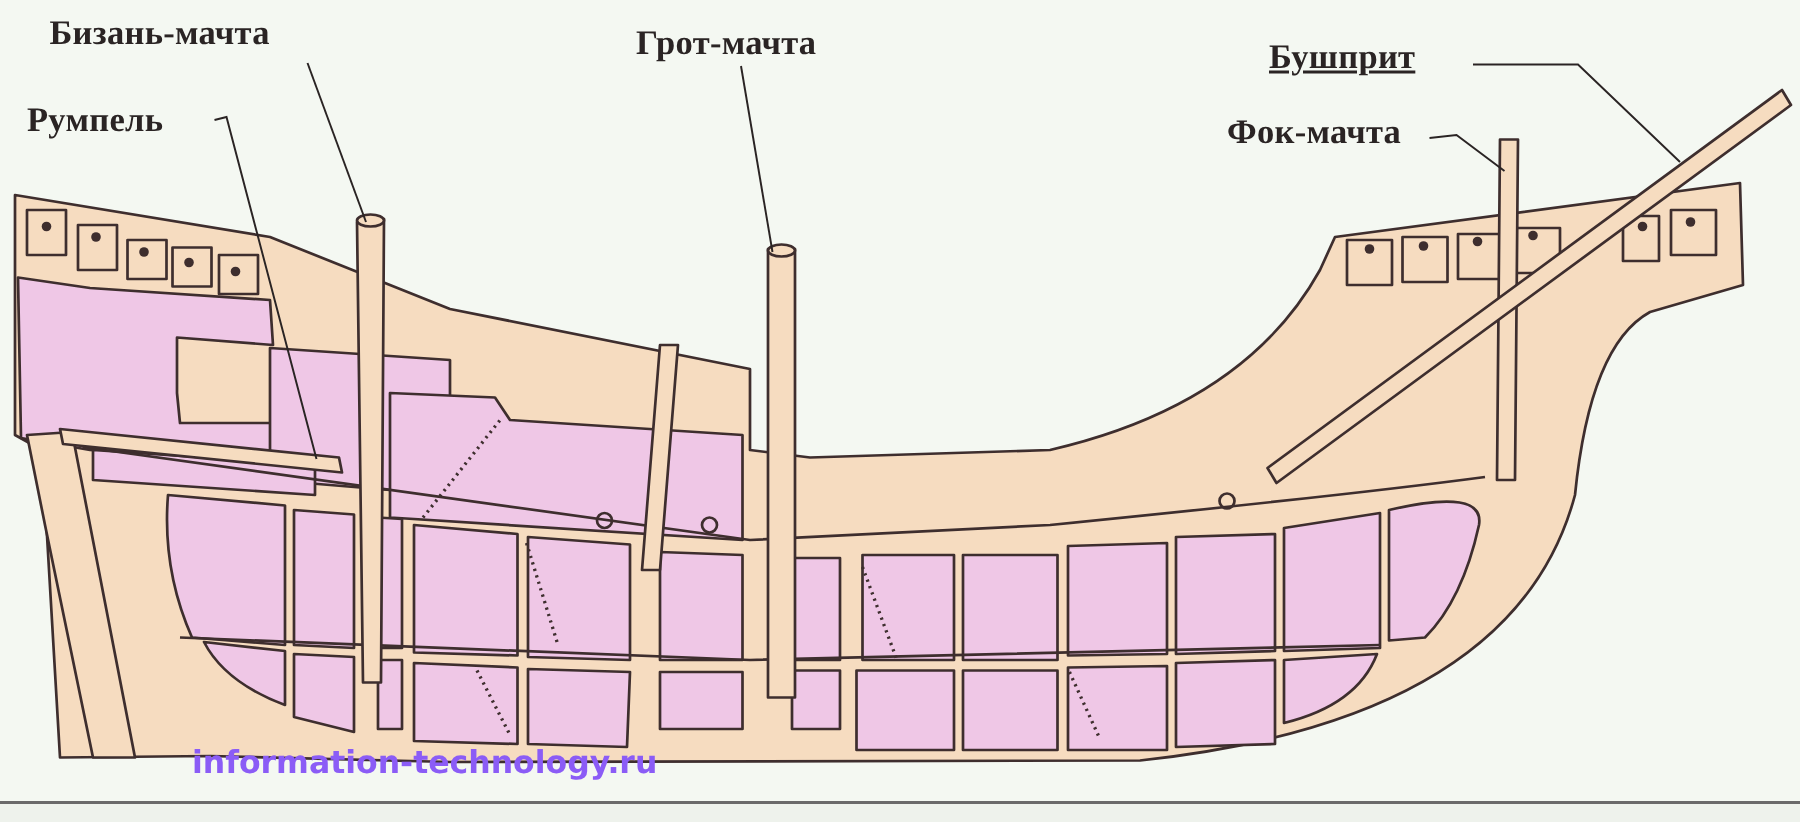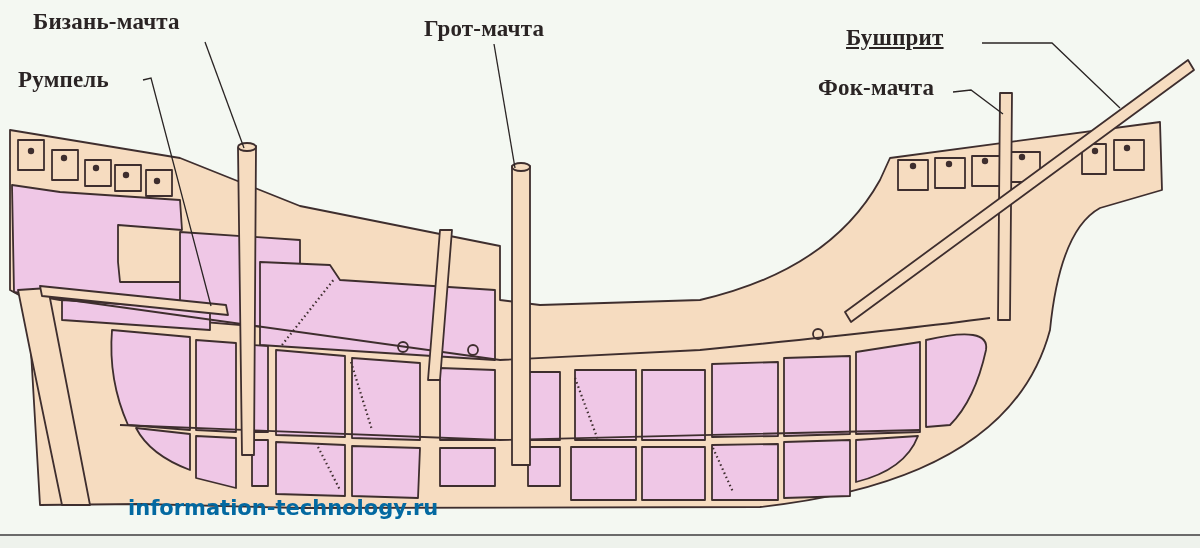--- a/index.html
+++ b/index.html
@@ -1,19 +1,19 @@
 <!DOCTYPE html>
 <html><head>
 <meta charset="utf-8">
 <style>
   html, body { margin:0; padding:0; }
   body { width:1200px; height:548px; background:#f4f8f2; overflow:hidden; position:relative; font-family:"Liberation Serif", serif; }
   #diagram { position:absolute; left:0; top:0; width:1200px; height:548px; }
   .label { position:absolute; font-family:"Liberation Serif", serif; font-weight:bold; font-size:23px; color:#2a2424; white-space:nowrap; letter-spacing:0.2px; }
-  .watermark { position:absolute; left:128px; top:496px; font-family:"DejaVu Sans", sans-serif; font-weight:bold; font-size:21px; color:#0369a1; white-space:nowrap; }
+  .watermark { position:absolute; left:128px; top:496px; font-family:"DejaVu Sans", sans-serif; font-weight:bold; font-size:21px; color:#8b5cf6; white-space:nowrap; }
   .bottom-strip { position:absolute; left:0; top:534px; width:1200px; height:14px; background:#eef2ec; border-top:2px solid #6a6a6a; }
 </style>
 </head>
 <body>
 
 <svg id="diagram" viewBox="0 0 1200 548" xmlns="http://www.w3.org/2000/svg">
   <g stroke="#3e2e2e" stroke-width="1.8" stroke-linejoin="round">
 
     <path d="M10 130 L180 158 L300 206 L500 246 L500 300 L540 305 L700 300 Q830 270 880 180 L890 158 L1160 122 L1162 190 L1100 208 Q1060 230 1050 330 Q1010 480 760 507 L300 508 L140 504 L40 505 L28 300 L10 290 Z" fill="#f6dcc0"></path>
 

